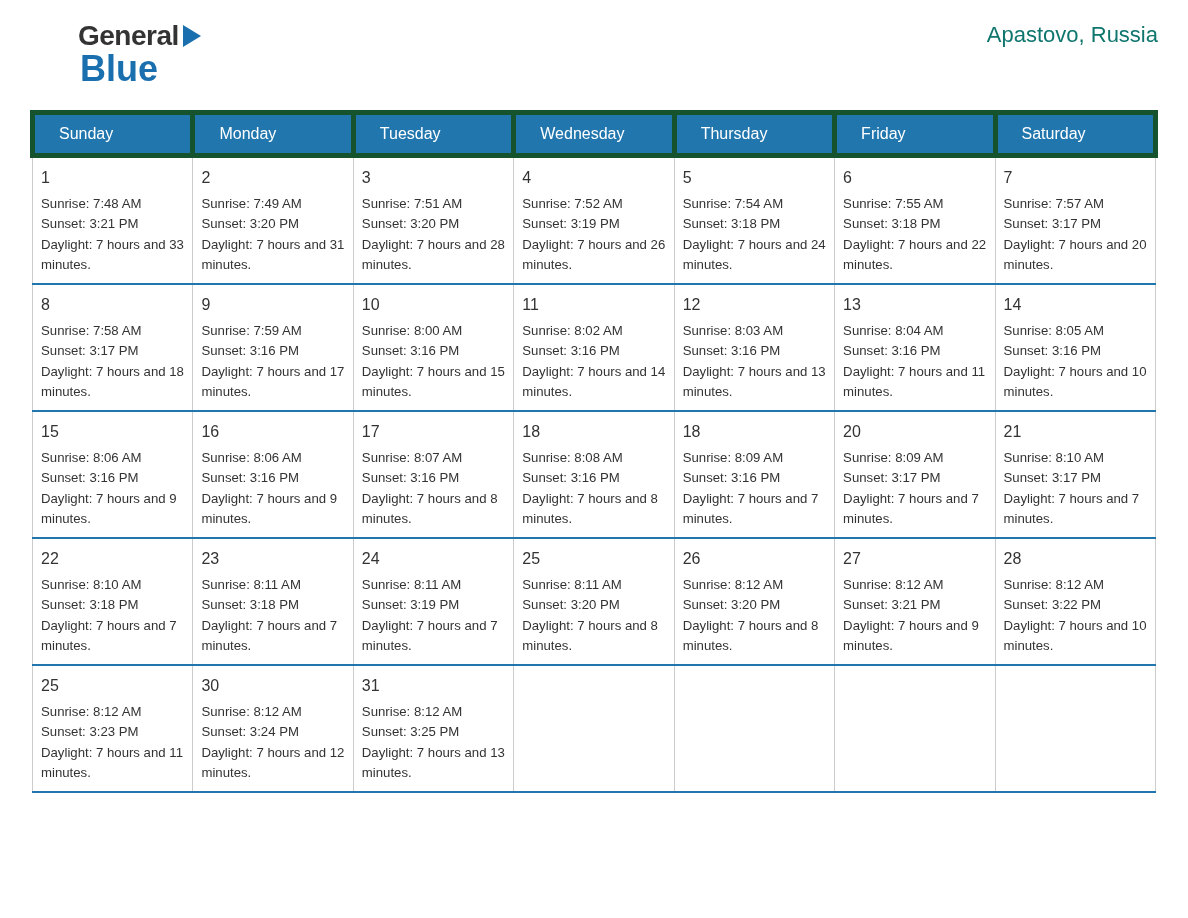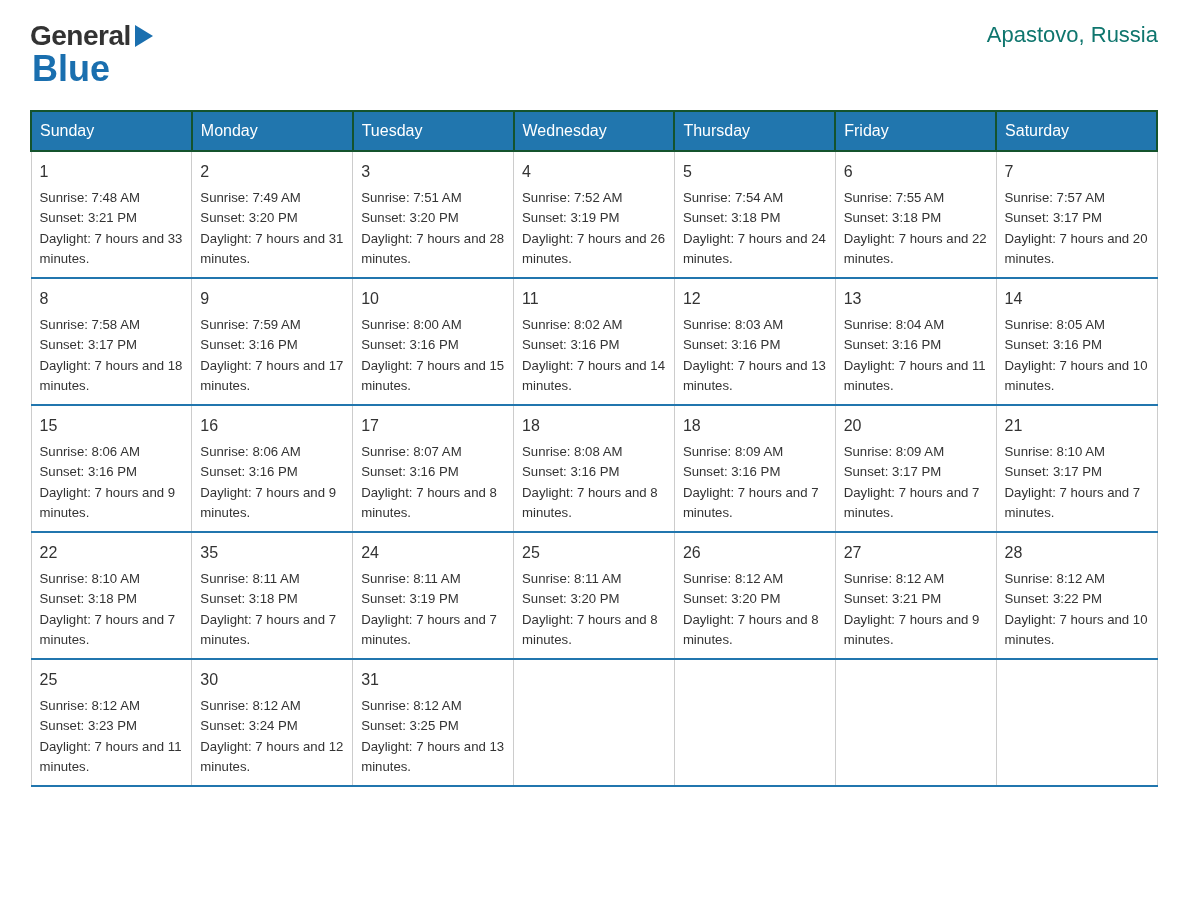--- a/index.html
+++ b/index.html
@@ -13,41 +13,42 @@
     .header {
       display: flex;
       justify-content: space-between;
       align-items: flex-start;
       margin-bottom: 20px;
     }
     .logo-wrapper {
       display: flex;
       flex-direction: column;
       align-items: flex-start;
+      margin-left: 48px;
     }
     .logo-line1 {
       display: flex;
       align-items: center;
     }
     .title-block {
       text-align: right;
     }
     table {
       width: 100%;
       border-collapse: collapse;
       table-layout: fixed;
     }
     thead th {
       background-color: #2176ae;
       color: #fff;
-      padding: 10px 8px;
+      padding: 10px 24px;
       font-size: 16px;
       font-weight: normal;
       text-align: left;
-      border: 2px solid #14532d;
+      border: 5px solid #14532d;
     }
     tbody td {
       vertical-align: top;
       padding: 8px 8px;
       border: 1px solid #ccc;
       font-size: 13.5px;
       color: #333;
       line-height: 1.5;
       min-height: 100px;
     }
@@ -192,21 +193,21 @@
         <span class="day-num">21</span>
         <span class="day-info">Sunrise: 8:10 AM<br>Sunset: 3:17 PM<br>Daylight: 7 hours and 7 minutes.</span>
       </td>
       </tr>
       <tr>
         <td>
         <span class="day-num">22</span>
         <span class="day-info">Sunrise: 8:10 AM<br>Sunset: 3:18 PM<br>Daylight: 7 hours and 7 minutes.</span>
       </td>
         <td>
-        <span class="day-num">35</span>
+        <span class="day-num">23</span>
         <span class="day-info">Sunrise: 8:11 AM<br>Sunset: 3:18 PM<br>Daylight: 7 hours and 7 minutes.</span>
       </td>
         <td>
         <span class="day-num">24</span>
         <span class="day-info">Sunrise: 8:11 AM<br>Sunset: 3:19 PM<br>Daylight: 7 hours and 7 minutes.</span>
       </td>
         <td>
         <span class="day-num">25</span>
         <span class="day-info">Sunrise: 8:11 AM<br>Sunset: 3:20 PM<br>Daylight: 7 hours and 8 minutes.</span>
       </td>

